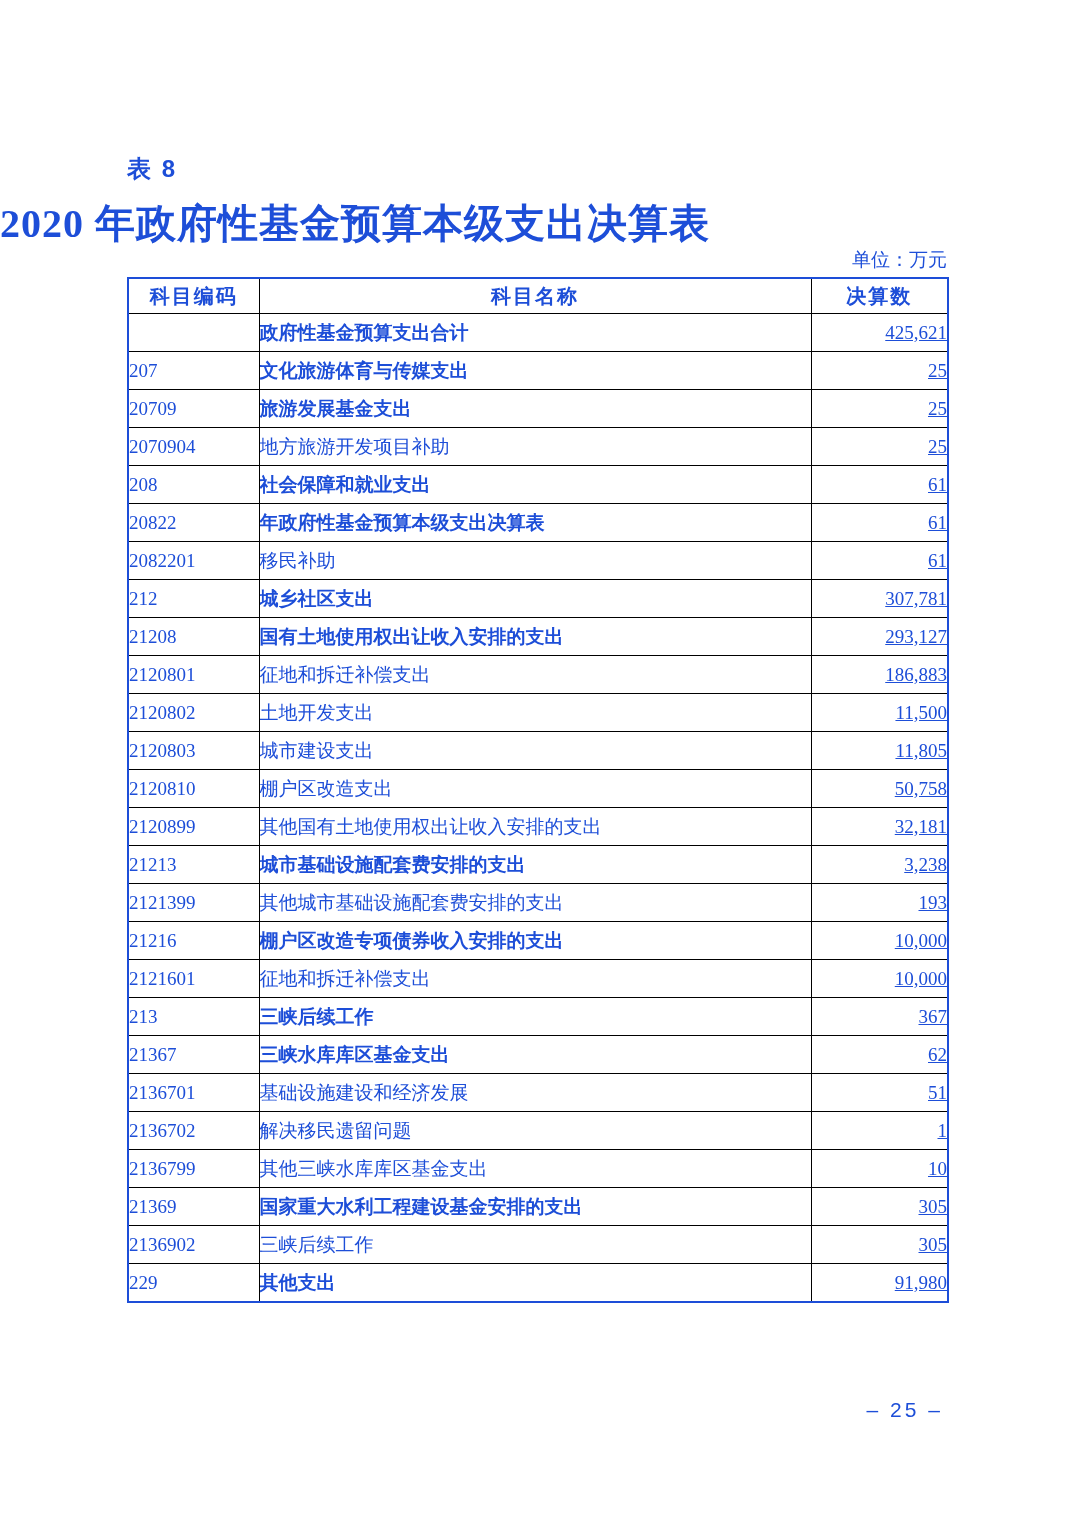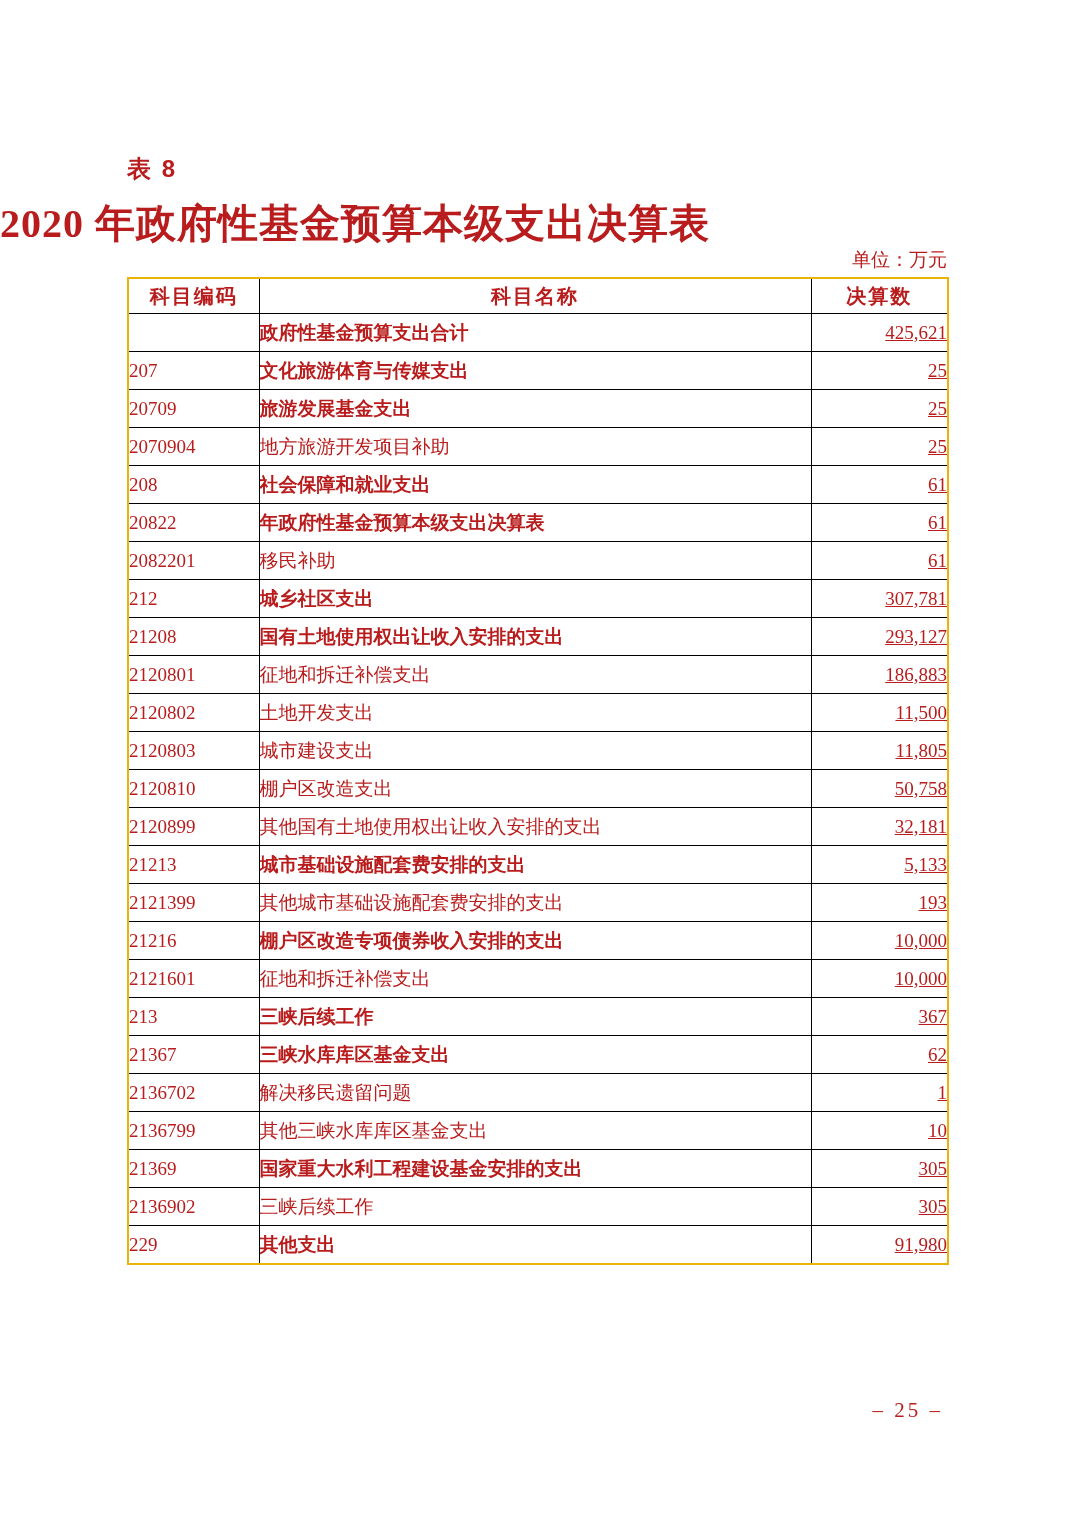--- a/index.html
+++ b/index.html
@@ -5,21 +5,21 @@
   html, body {
     margin: 0;
     padding: 0;
     background: #ffffff;
   }
   .page {
     position: relative;
     width: 1075px;
     height: 1520px;
     background: #ffffff;
-    color: #b91c1c;
+    color: #1d4ed8;
     font-family: "Liberation Serif", serif;
     overflow: hidden;
   }
   .table-label {
     position: absolute;
     left: 127px;
     top: 153px;
     font-size: 24px;
     font-weight: bold;
     font-family: "Liberation Sans", sans-serif;
@@ -44,21 +44,21 @@
     font-size: 19px;
     font-family: Liberation Sans, sans-serif;
   }
   table.budget {
     position: absolute;
     left: 127px;
     top: 277px;
     width: 820px;
     border-collapse: collapse;
     table-layout: fixed;
-    border: 2px solid #eab308;
+    border: 2px solid #1d4ed8;
   }
   table.budget th, table.budget td {
     border: 1px solid #000;
     padding: 0;
     overflow: hidden;
     white-space: nowrap;
   }
   table.budget th {
     height: 34px;
     font-size: 20px;
@@ -93,21 +93,21 @@
   }
   .lvl0 { padding-left: 3px; }
   .lvl1 { padding-left: 21px; }
   .lvl2 { padding-left: 39px; }
   .lvl3 { padding-left: 57px; margin-top: 48px; }
   .page-number {
     position: absolute;
     top: 1398px;
     right: 132px;
     font-size: 21px;
-    font-family: Liberation Serif, serif;
+    font-family: Liberation Sans, sans-serif;
     letter-spacing: 3px;
   }
 </style>
 </head>
 <body>
 
 <div class="page">
 
   <div class="table-label">表 8</div>
 
@@ -195,21 +195,21 @@
           <td class="value-cell">50,758</td>
         </tr>
         <tr>
           <td class="code-cell">2120899</td>
           <td class="name-cell lvl3">其他国有土地使用权出让收入安排的支出</td>
           <td class="value-cell">32,181</td>
         </tr>
         <tr>
           <td class="code-cell">21213</td>
           <td class="name-cell lvl2 bold">城市基础设施配套费安排的支出</td>
-          <td class="value-cell">5,133</td>
+          <td class="value-cell">3,238</td>
         </tr>
         <tr>
           <td class="code-cell">2121399</td>
           <td class="name-cell lvl3">其他城市基础设施配套费安排的支出</td>
           <td class="value-cell">193</td>
         </tr>
         <tr>
           <td class="code-cell">21216</td>
           <td class="name-cell lvl2 bold">棚户区改造专项债券收入安排的支出</td>
           <td class="value-cell">10,000</td>
@@ -223,20 +223,25 @@
           <td class="code-cell">213</td>
           <td class="name-cell lvl1 bold">三峡后续工作</td>
           <td class="value-cell">367</td>
         </tr>
         <tr>
           <td class="code-cell">21367</td>
           <td class="name-cell lvl2 bold">三峡水库库区基金支出</td>
           <td class="value-cell">62</td>
         </tr>
         <tr>
+          <td class="code-cell">2136701</td>
+          <td class="name-cell lvl3">基础设施建设和经济发展</td>
+          <td class="value-cell">51</td>
+        </tr>
+        <tr>
           <td class="code-cell">2136702</td>
           <td class="name-cell lvl3">解决移民遗留问题</td>
           <td class="value-cell">1</td>
         </tr>
         <tr>
           <td class="code-cell">2136799</td>
           <td class="name-cell lvl3">其他三峡水库库区基金支出</td>
           <td class="value-cell">10</td>
         </tr>
         <tr>

